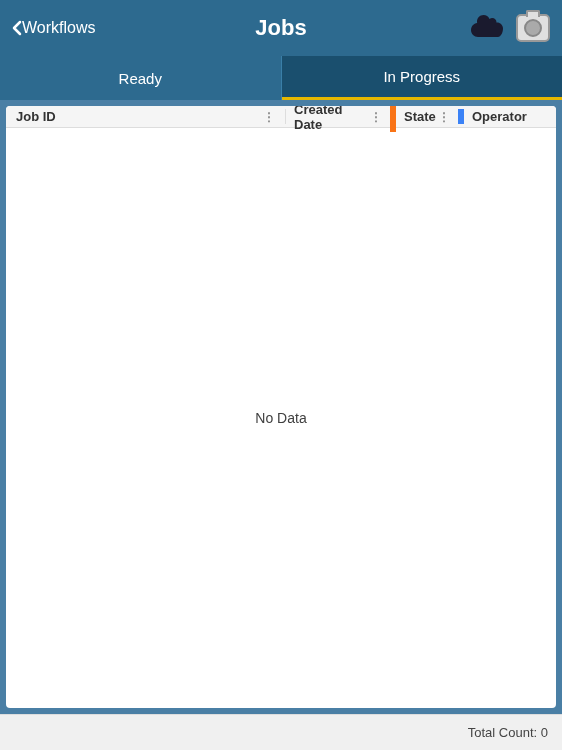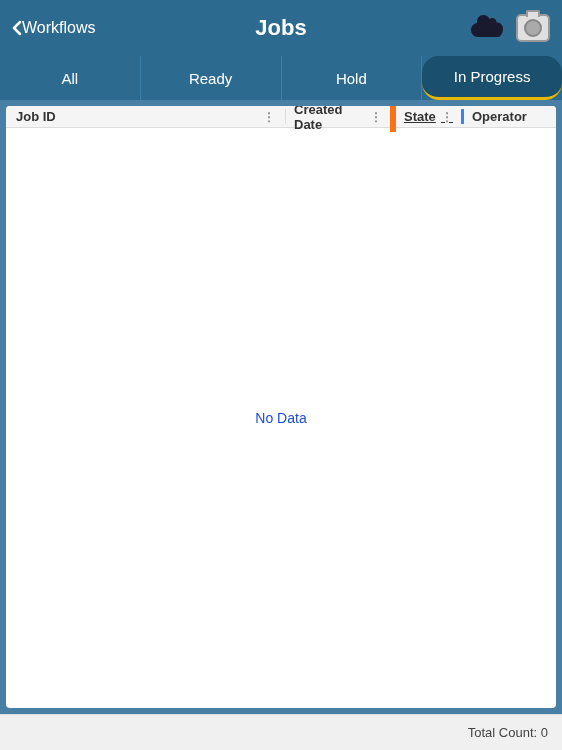--- a/index.html
+++ b/index.html
@@ -120,21 +120,20 @@
     }
 
     .tab:last-child {
       border-right: none;
     }
 
     .tab.active {
       background-color: #1a4f6e;
       border-bottom: 3px solid #e6b800;
       color: #ffffff;
-      border-radius: 17px;
     }
 
     
     .main {
       flex: 1;
       background-color: #4a7fa5;
       padding: 6px;
       display: flex;
       flex-direction: column;
       overflow: hidden;
@@ -185,22 +184,21 @@
 
     .col-state {
       flex: 0 0 68px;
       padding: 0 8px;
       font-size: 13px;
       font-weight: 600;
       color: #333;
       display: flex;
       align-items: center;
       justify-content: space-between;
-      border-right: 3px solid #3b82f6;
-      text-decoration: underline;
+      border-right: 6px solid #3b82f6;
     }
 
     .col-operator {
       flex: 1;
       padding: 0 8px;
       font-size: 13px;
       font-weight: 600;
       color: #333;
       display: flex;
       align-items: center;
@@ -214,21 +212,21 @@
 
     
     .table-body {
       flex: 1;
       display: flex;
       align-items: center;
       justify-content: center;
     }
 
     .no-data {
-      color: #1d4ed8;
+      color: #404040;
       font-size: 14px;
     }
 
     
     .footer {
       height: 36px;
       background-color: #f0f0f0;
       display: flex;
       align-items: center;
       justify-content: flex-end;
@@ -258,27 +256,21 @@
       <svg width="36" height="26" viewBox="0 0 36 26" fill="none" xmlns="http://www.w3.org/2000/svg">
         <path d="M28 24H8C4.13 24 1 20.87 1 17C1 13.4 3.67 10.43 7.15 10.04C7.05 9.56 7 9.04 7 8.5C7 4.91 9.91 2 13.5 2C16.18 2 18.5 3.6 19.55 5.9C20.29 5.33 21.22 5 22.25 5C24.6 5 26.5 6.9 26.5 9.25C26.5 9.38 26.49 9.51 26.48 9.64C26.65 9.61 26.82 9.6 27 9.6C30.31 9.6 33 12.29 33 15.6C33 19.8 30.8 24 28 24Z" fill="#1a1a2e"></path>
       </svg>
     </span>
     <div class="camera-icon"></div>
   </div>
 </div>
 
 <div class="tabs">
   <div class="tab">
-    <span>All</span>
-  </div>
-  <div class="tab">
     <span>Ready</span>
-  </div>
-  <div class="tab">
-    <span>Hold</span>
   </div>
   <div class="tab active">
     <span>In Progress</span>
   </div>
 </div>
 
 <div class="main">
   <div class="table-container">
 
     <div class="table-header">

